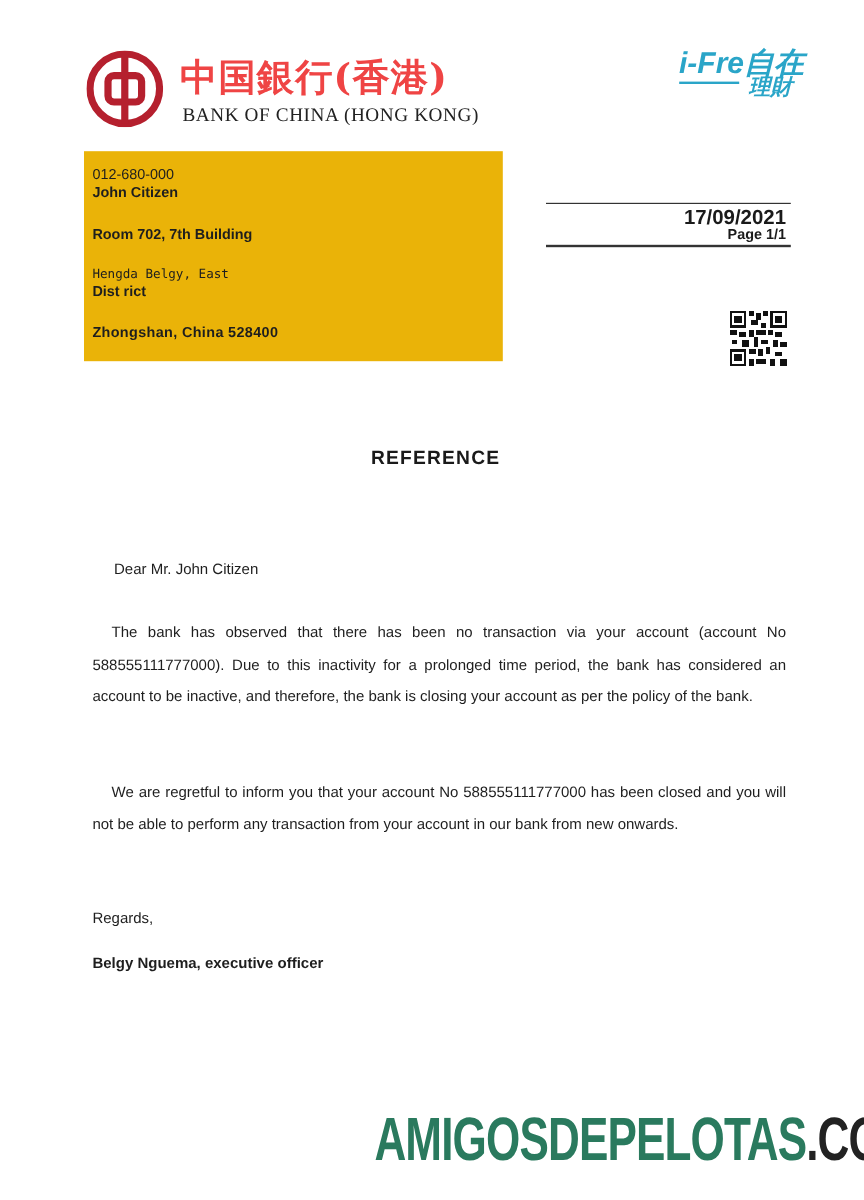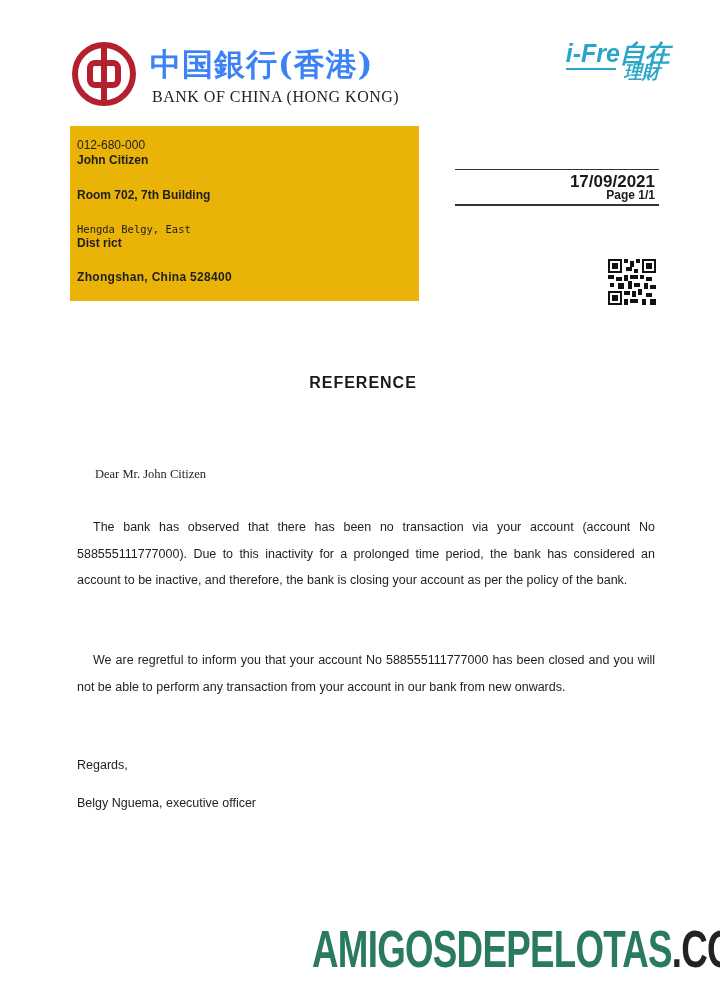--- a/index.html
+++ b/index.html
@@ -4,21 +4,21 @@
 <style>
   html, body { margin: 0; padding: 0; }
   body {
     width: 720px; height: 1000px; background: #ffffff; position: relative; overflow: hidden;
     font-family: "Liberation Sans", sans-serif; color: #1a1a1a;
   }
   .abs { position: absolute; }
 
   
   .boc-emblem { left: 72px; top: 42px; width: 64px; height: 64px; }
-  .boc-cn { left: 150px; top: 44px; font-family: "DejaVu Serif", serif; font-size: 31px; font-weight: bold; color: #3b82f6; letter-spacing: 1px; white-space: nowrap; }
+  .boc-cn { left: 150px; top: 44px; font-family: "DejaVu Serif", serif; font-size: 31px; font-weight: bold; color: #ef4444; letter-spacing: 1px; white-space: nowrap; }
   .boc-en { left: 152px; top: 88px; font-family: "Liberation Serif", serif; font-size: 16px; color: #222; letter-spacing: 0.5px; white-space: nowrap; }
 
   .ifre { left: 560px; top: 44px; width: 110px; text-align: right; color: #2aa5c8; font-style: italic; font-weight: bold; line-height: 19px; }
   .ifre-l1 { font-size: 25px; white-space: nowrap; }
   .ifre-l2 { font-size: 18px; white-space: nowrap; padding-right: 10px; }
   .ifre-rule { left: 566px; top: 68px; width: 50px; height: 2px; background: #2aa5c8; }
 
   
   .addr-box { left: 70px; top: 126px; width: 349px; height: 175px; background: #eab308; }
   .addr-line { position: absolute; left: 7px; font-size: 12px; white-space: nowrap; color: #1e1e1e; }
@@ -107,22 +107,22 @@
     <rect x="19" y="17" width="3" height="2"></rect>
       <rect x="8" y="20" width="2" height="3"></rect>
       <rect x="11" y="20" width="4" height="2"></rect>
     <rect x="17" y="20" width="2" height="3"></rect>
       <rect x="21" y="20" width="3" height="3"></rect>
   </g>
 </svg>
 
 <div class="abs title">REFERENCE</div>
 
-<div class="abs body-text" style="left:95px; top:467px;font-family:Liberation Serif, serif;">Dear Mr. John Citizen</div>
+<div class="abs body-text" style="left:95px; top:467px;">Dear Mr. John Citizen</div>
 
 <div class="abs para" style="top:514px;"><span class="indent"></span><span>The bank has observed that there has been no transaction via your account (account No 588555111777000). Due to this inactivity for a prolonged time period, the bank has considered an account to be inactive, and therefore, the bank is closing your account as per the policy of the bank.</span></div>
 
 <div class="abs para" style="top:647px;"><span class="indent"></span><span>We are regretful to inform you that your account No 588555111777000 has been closed and you will not be able to perform any transaction from your account in our bank from new onwards.</span></div>
 
 <div class="abs body-text" style="left:77px; top:758px;">Regards,</div>
-<div class="abs body-text" style="left:77px; top:796px;">Belgy Nguema, executive officer</div>
+<div class="abs body-text" style="left:77px; top:796px;font-weight:bold;">Belgy Nguema, executive officer</div>
 
 <div class="abs watermark"><span class="wm-green">AMIGOSDEPELOTAS</span><span class="wm-dark">.COM</span></div>
 
 </body></html>

